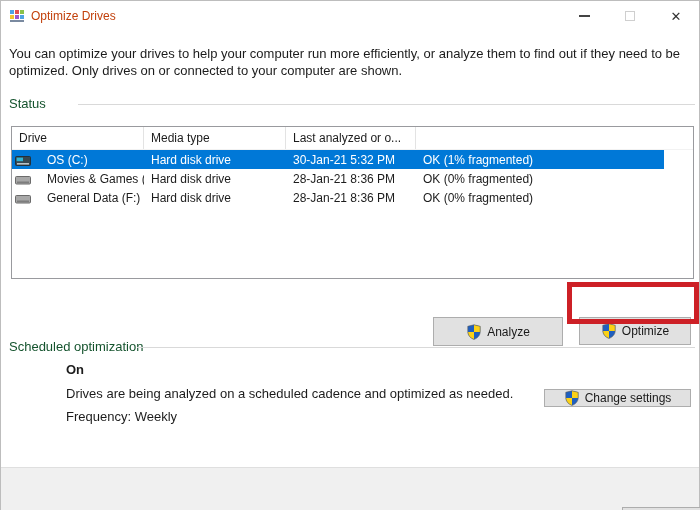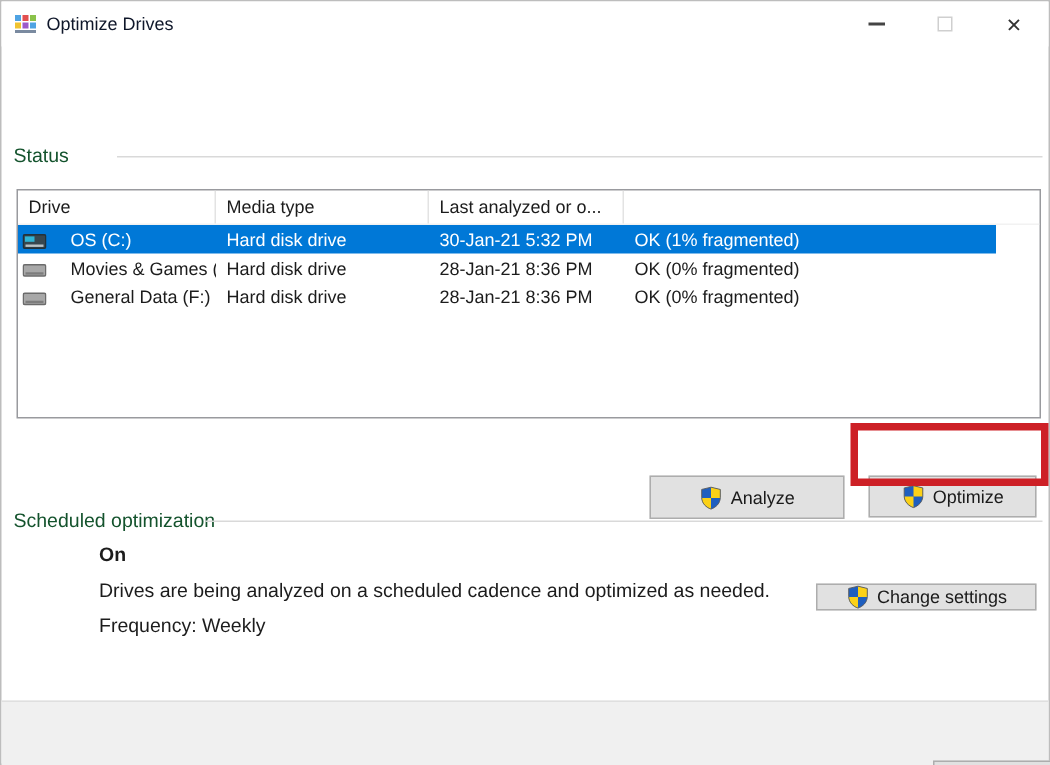--- a/index.html
+++ b/index.html
@@ -17,21 +17,21 @@
     background: #ffffff;
     border: 1px solid #bdbdbd;
   }
   
   .titlebar {
     position: absolute; top: 0; left: 0; right: 0; height: 30px;
     background: #ffffff;
     display: flex; align-items: center;
   }
   .app-icon { margin-left: 8px; width: 16px; height: 16px; flex: 0 0 auto; }
-  .title-text { margin-left: 6px; font-size: 12px; color: #0f172a; }
+  .title-text { margin-left: 6px; font-size: 12px; color: #c2410c; }
   .win-controls { position: absolute; right: 0; top: 0; height: 30px; display: flex; }
   .wc { width: 46px; height: 30px; display: flex; align-items: center; justify-content: center; }
   .minbar { display: block; width: 11px; height: 2px; background: #444; }
   .maxbox { display: block; width: 10px; height: 10px; border: 1px solid #cfcfcf; background: #fff; }
   .close-glyph { font-size: 13px; color: #333; line-height: 1; }
   
   .intro {
     position: absolute; left: 8px; top: 44px; width: 676px;
     font-size: 13px; line-height: 17px; color: #1c1c1c;
   }
@@ -131,20 +131,21 @@
       </div>
       <div class="wc">
         <span class="maxbox"></span>
       </div>
       <div class="wc">
         <span class="close-glyph">✕</span>
       </div>
     </div>
   </div>
 
+  <p class="intro">You can optimize your drives to help your computer run more efficiently, or analyze them to find out if they need to be optimized. Only drives on or connected to your computer are shown.</p>
 
   <span class="section-label" style="left:8px; top:95px;">Status</span>
   <div class="rule" style="left:77px; top:103px; width:617px;"></div>
 
   <div class="table">
     <div class="thead">
       <div class="th c1">Drive</div>
       <div class="th c2">Media type</div>
       <div class="th c3">Last analyzed or o...</div>
       <div class="th filler"></div>

